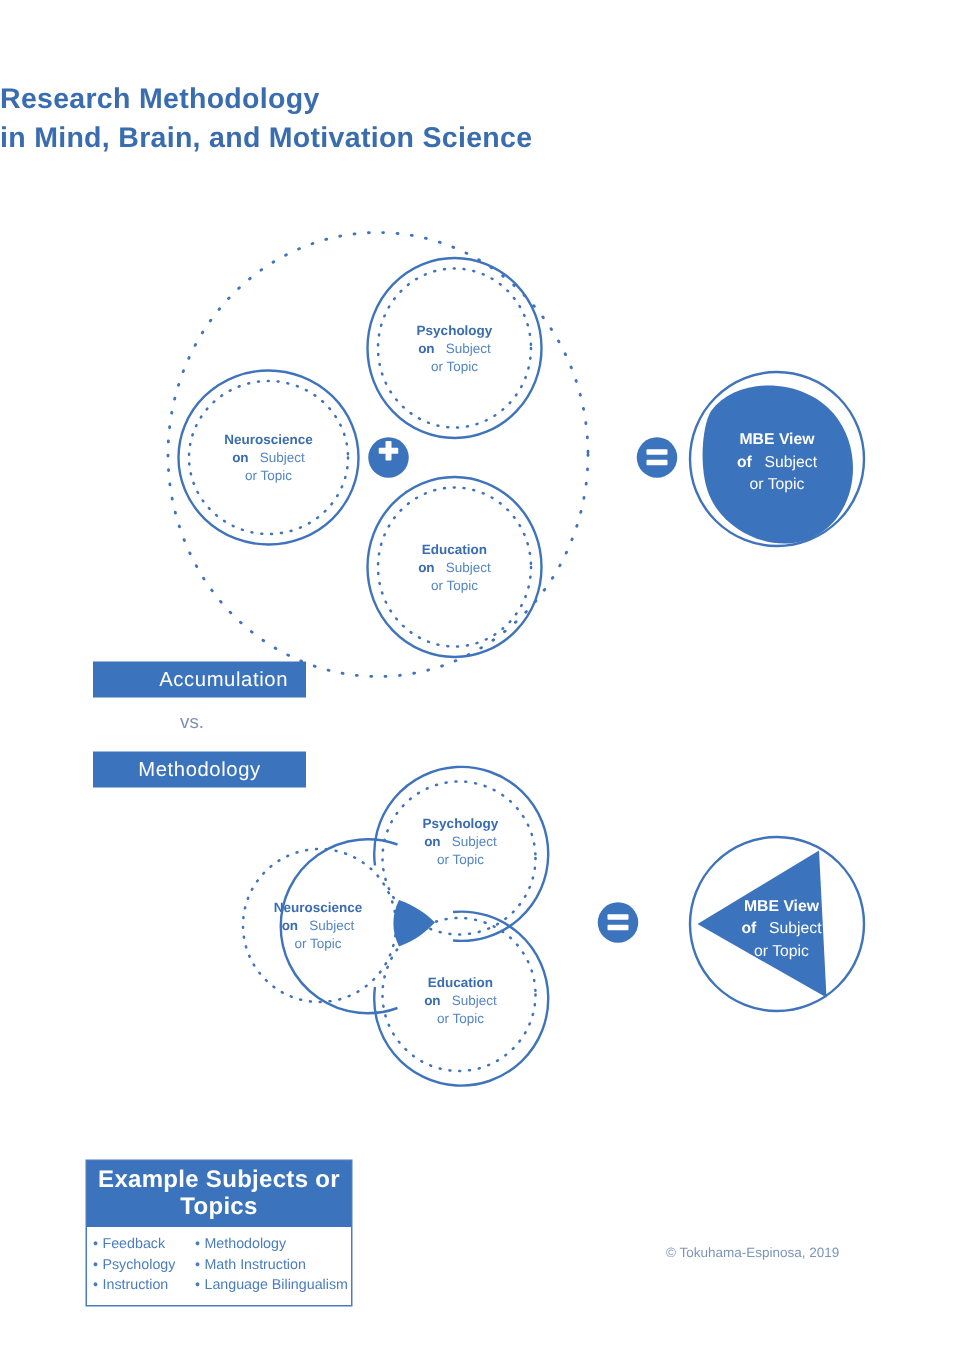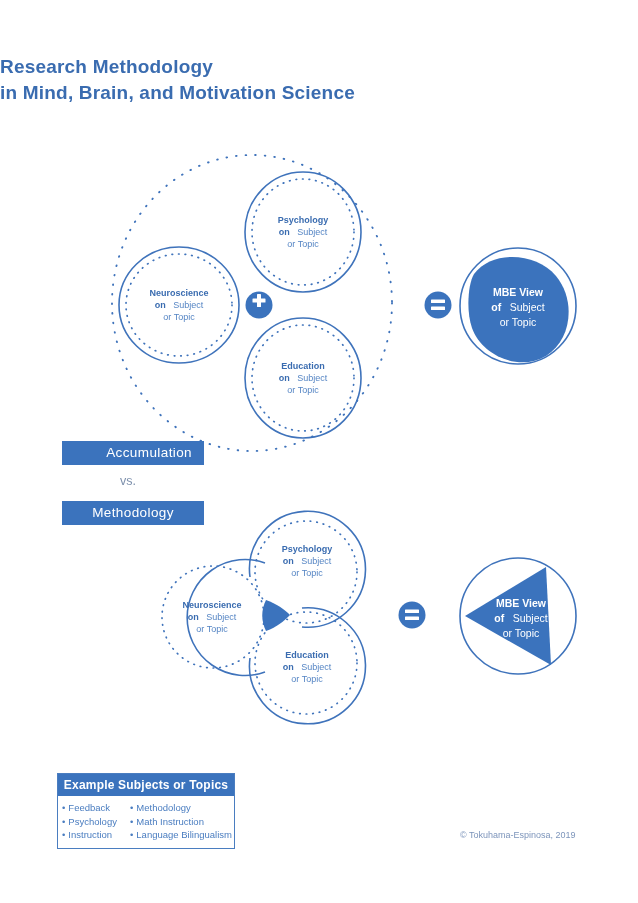--- a/index.html
+++ b/index.html
@@ -67,21 +67,21 @@
     left: 57px;
     top: 773px;
     width: 178px;
     border: 1px solid #4a7dc0;
     background: #ffffff;
     box-sizing: border-box;
   }
   #legend-header {
     background: #3b73bd;
     color: #ffffff;
-    font-size: 12px;
+    font-size: 16px;
     font-weight: bold;
     text-align: center;
     padding: 4px 0 4px 0;
     letter-spacing: 0.2px;
   }
   #legend-body {
     display: flex;
     padding: 5px 4px 6px 4px;
     align-items: center;
   }
@@ -97,21 +97,21 @@
     white-space: nowrap;
   }
   .legend-item .bullet {
     color: #4a7dc0;
     margin-right: 3px;
   }
 
   
   #copyright {
     position: absolute;
-    left: 460px;
+    left: 444px;
     top: 830px;
     font-size: 9px;
     color: #7d95bb;
     white-space: nowrap;
   }
 
   
   .bub-bold {
     font-family: "Liberation Sans", sans-serif;
     font-size: 9px;

